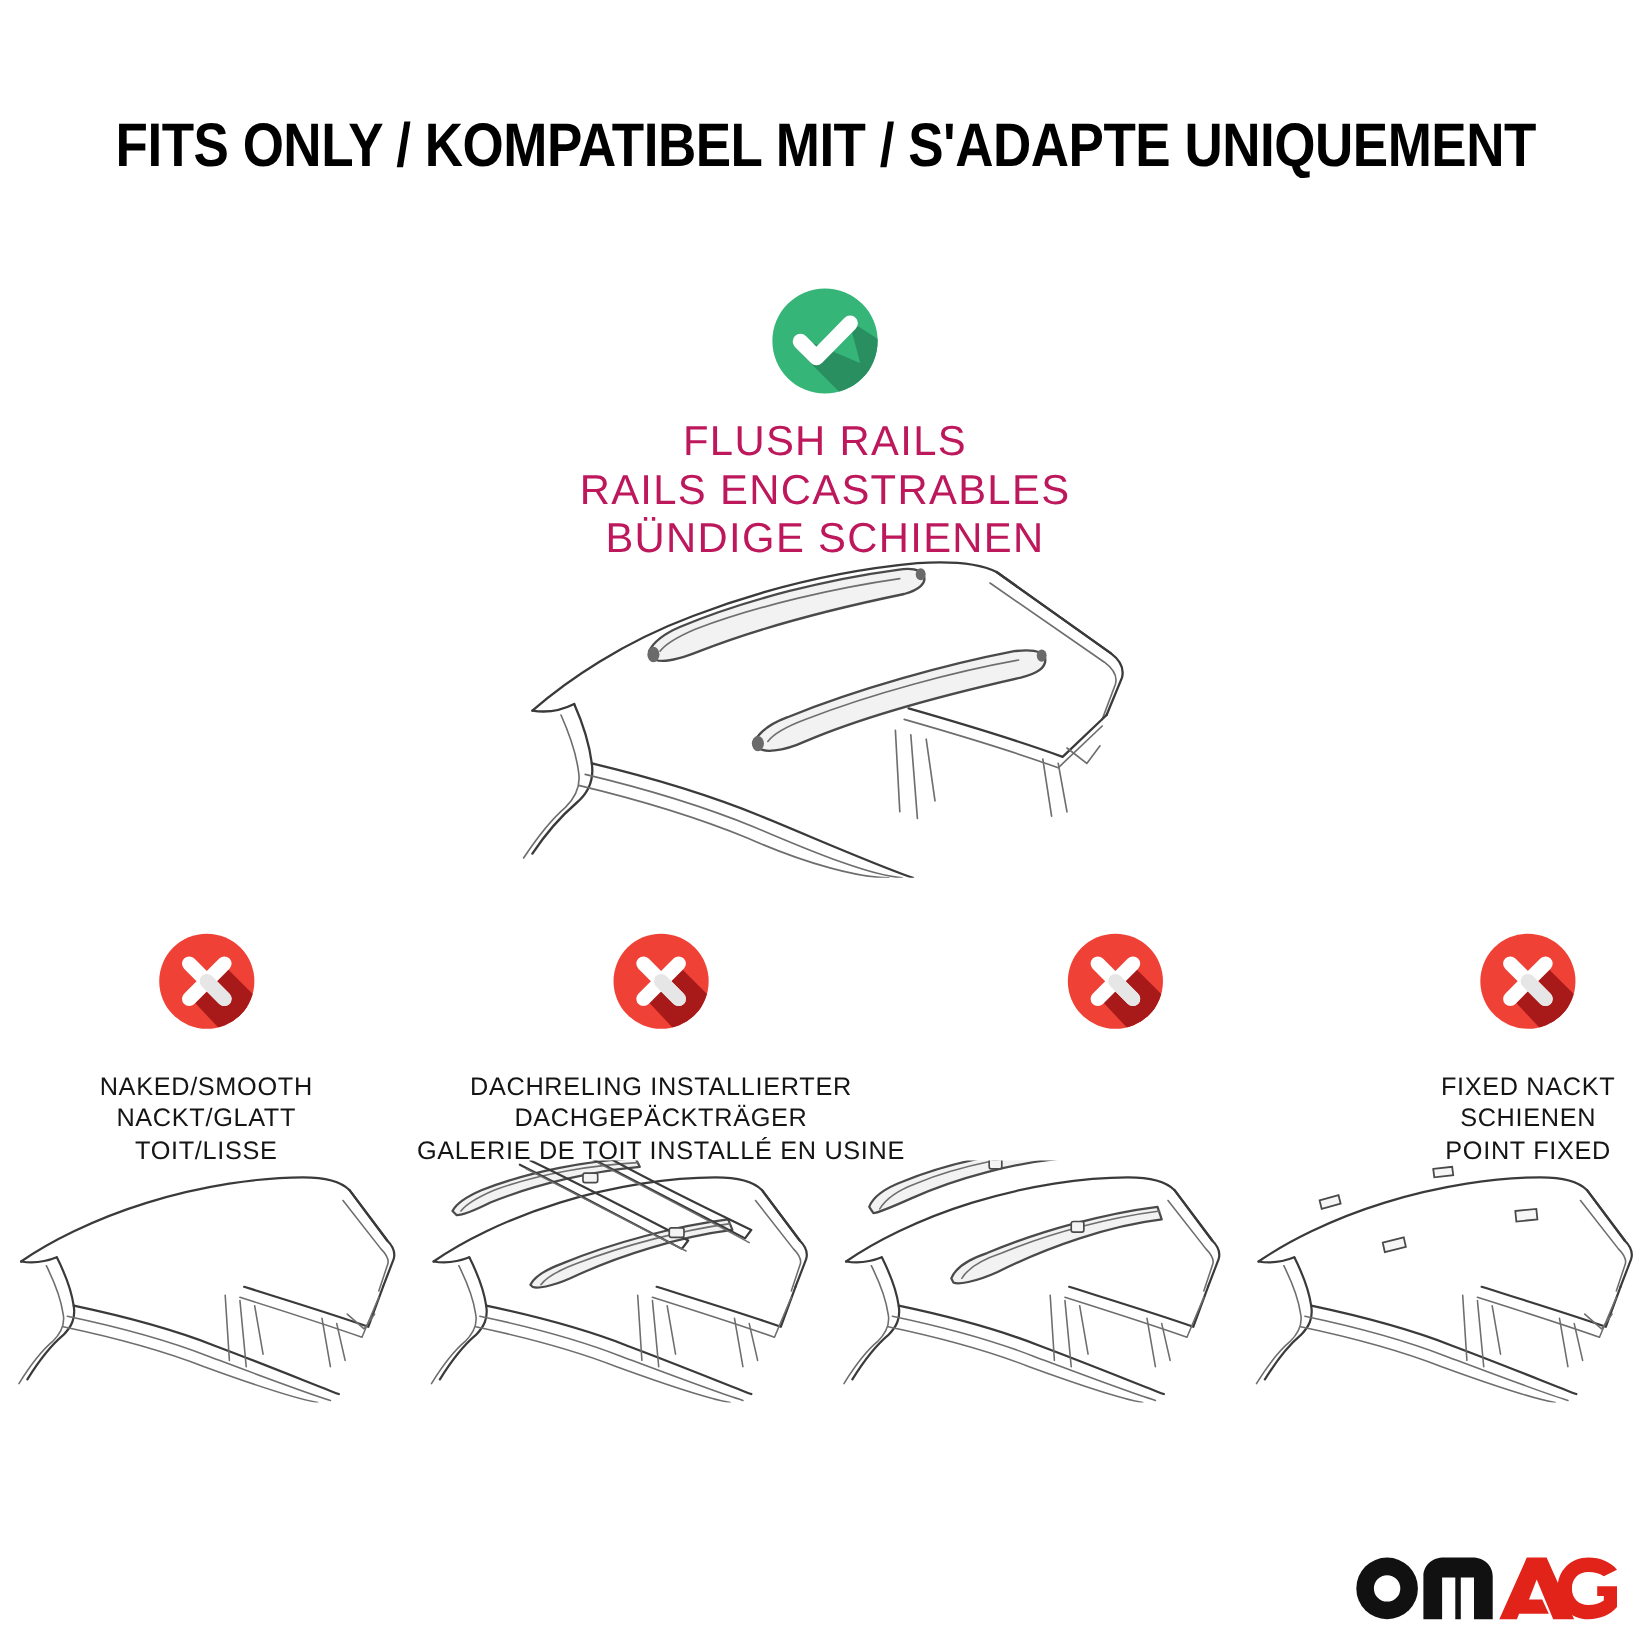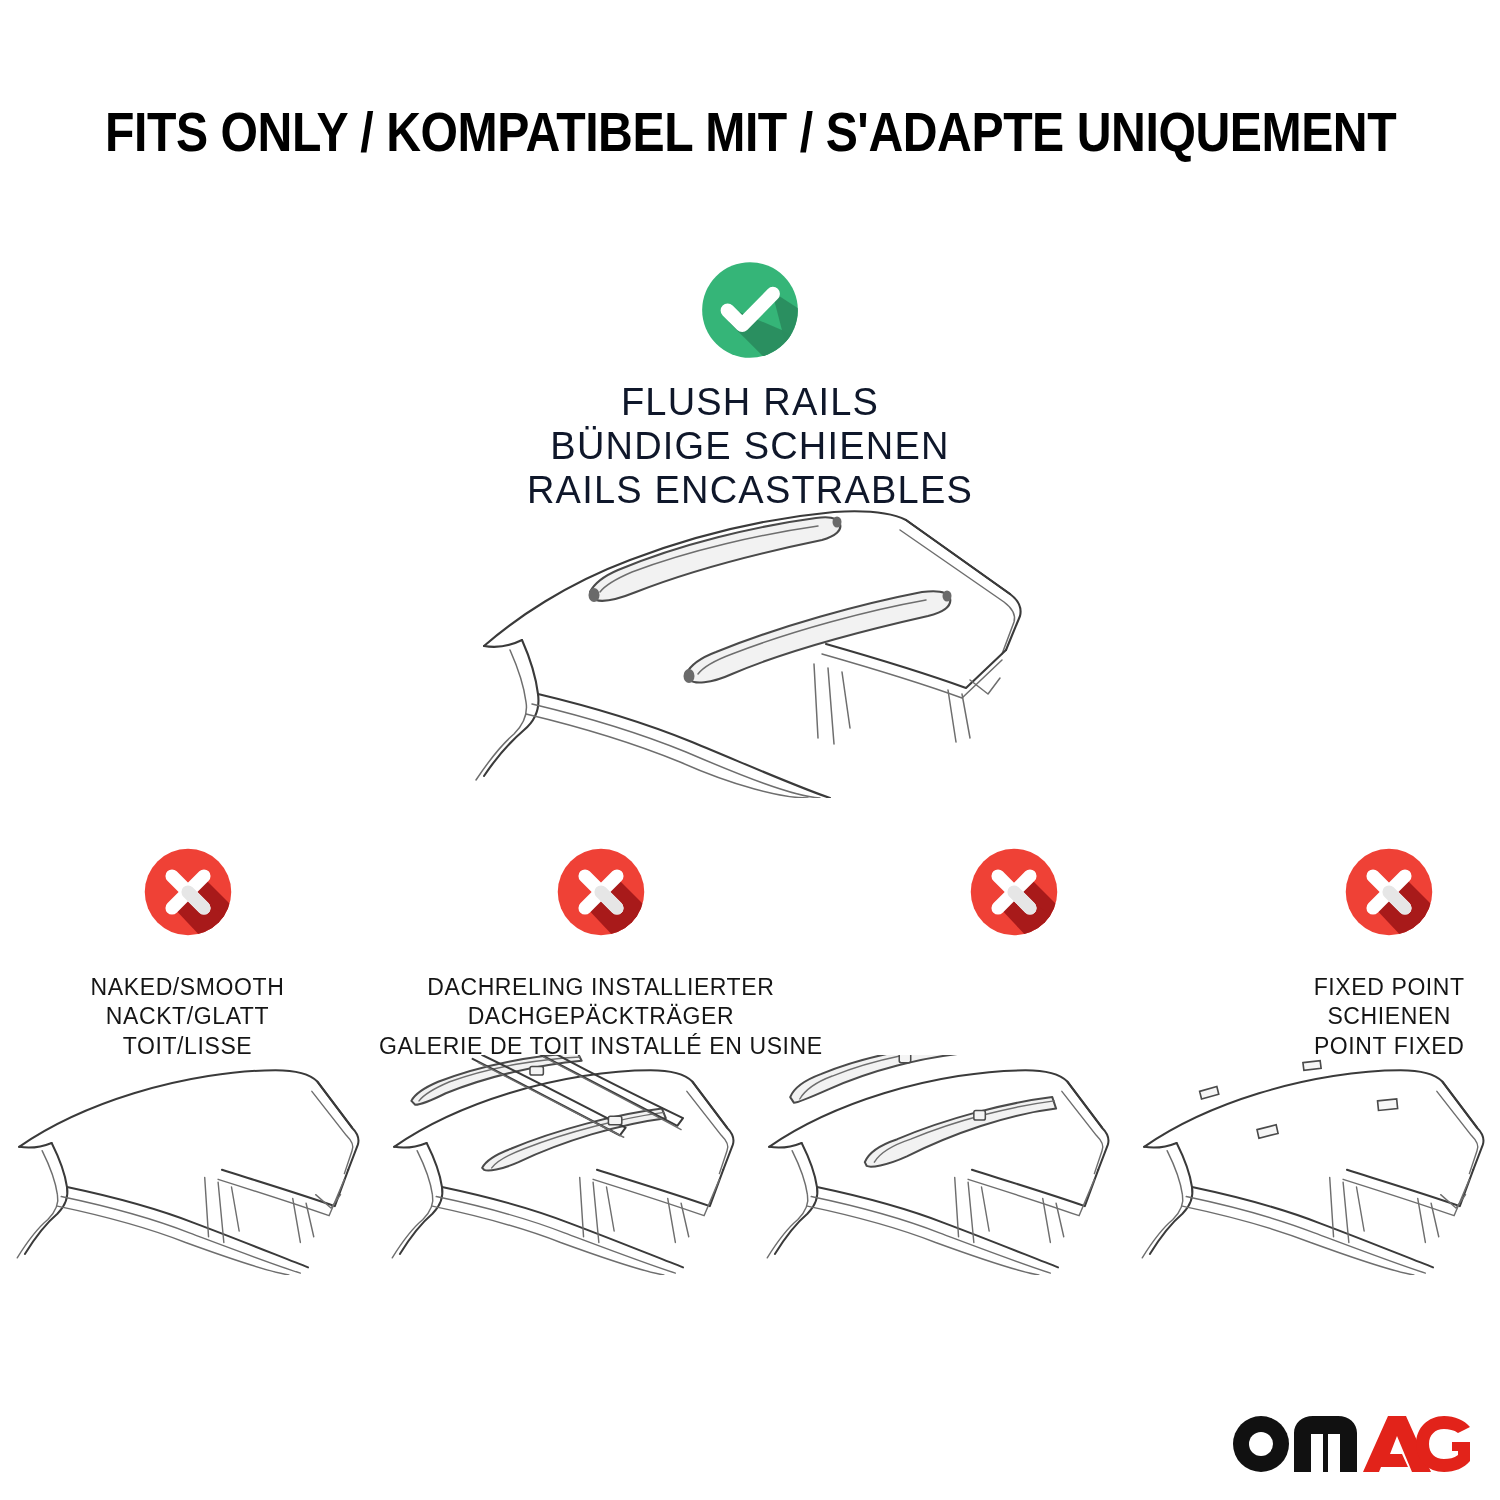--- a/index.html
+++ b/index.html
@@ -49,21 +49,21 @@
   .check-icon-wrap {
     width: 104px;
     height: 104px;
     margin-bottom: 18px;
   }
   .primary-text {
     text-align: center;
     font-size: 38px;
     line-height: 1.16;
     letter-spacing: 1.2px;
-    color: #0f172a;
+    color: #be185d;
     font-weight: 400;
   }
   .primary-text div { white-space: nowrap; }
 
   .primary-illustration {
     position: absolute;
     left: 450;
     top: 498px;
     width: 1500px;
     display: flex;
@@ -148,22 +148,22 @@
       <g clip-path="url(#clipCheckCircle)">
         <polygon points="40,52 30,62 96,128 120,86" fill="#2a8d5f" opacity="0.95"></polygon>
         <polygon points="71,32 96,128 130,70" fill="#2a8d5f" opacity="0.95"></polygon>
       </g>
       <path d="M28.5 50.5 L42.5 64.5 L72 34.5" fill="none" stroke="#ffffff" stroke-width="13.5" stroke-linecap="round" stroke-linejoin="round"></path>
     </svg>
   </div>
 
   <div class="primary-text">
     <div>FLUSH RAILS</div>
+    <div>RAILS ENCASTRABLES</div>
     <div>BÜNDIGE SCHIENEN</div>
-    <div>RAILS ENCASTRABLES</div>
   </div>
 </div>
 
 <div class="primary-illustration">
   <svg viewBox="0 0 560 300" width="560" height="300" aria-hidden="true">
 
     <path class="ln" d="M14 148 C46 120 96 86 160 62 C228 36 300 20 364 14
                          C396 12 420 14 436 22 L540 96"></path>
     <path class="ln" d="M14 148 C26 150 40 148 52 142"></path>
 
@@ -298,21 +298,21 @@
           <polygon points="50,50 34,66 96,132 132,100" fill="#a81a1a"></polygon>
         </g>
         <g clip-path="url(#clipX4)">
           <path d="M33 33 L67 67" stroke="#ffffff" stroke-width="14" stroke-linecap="round"></path>
           <path d="M67 33 L33 67" stroke="#ffffff" stroke-width="14" stroke-linecap="round"></path>
           <path d="M50 50 L67 67" stroke="#e6e6e6" stroke-width="14" stroke-linecap="round"></path>
         </g>
       </svg>
     </div>
     <div class="option-label">
-      <div>FIXED POINT</div>
+      <div>FIXED NACKT</div>
       <div>SCHIENEN</div>
       <div>POINT FIXED</div>
     </div>
   </div>
 </div>
 
 <div class="illus-row">
 
   <div class="illus-cell">
     <svg viewBox="0 0 360 230" width="345" height="220" aria-hidden="true">

